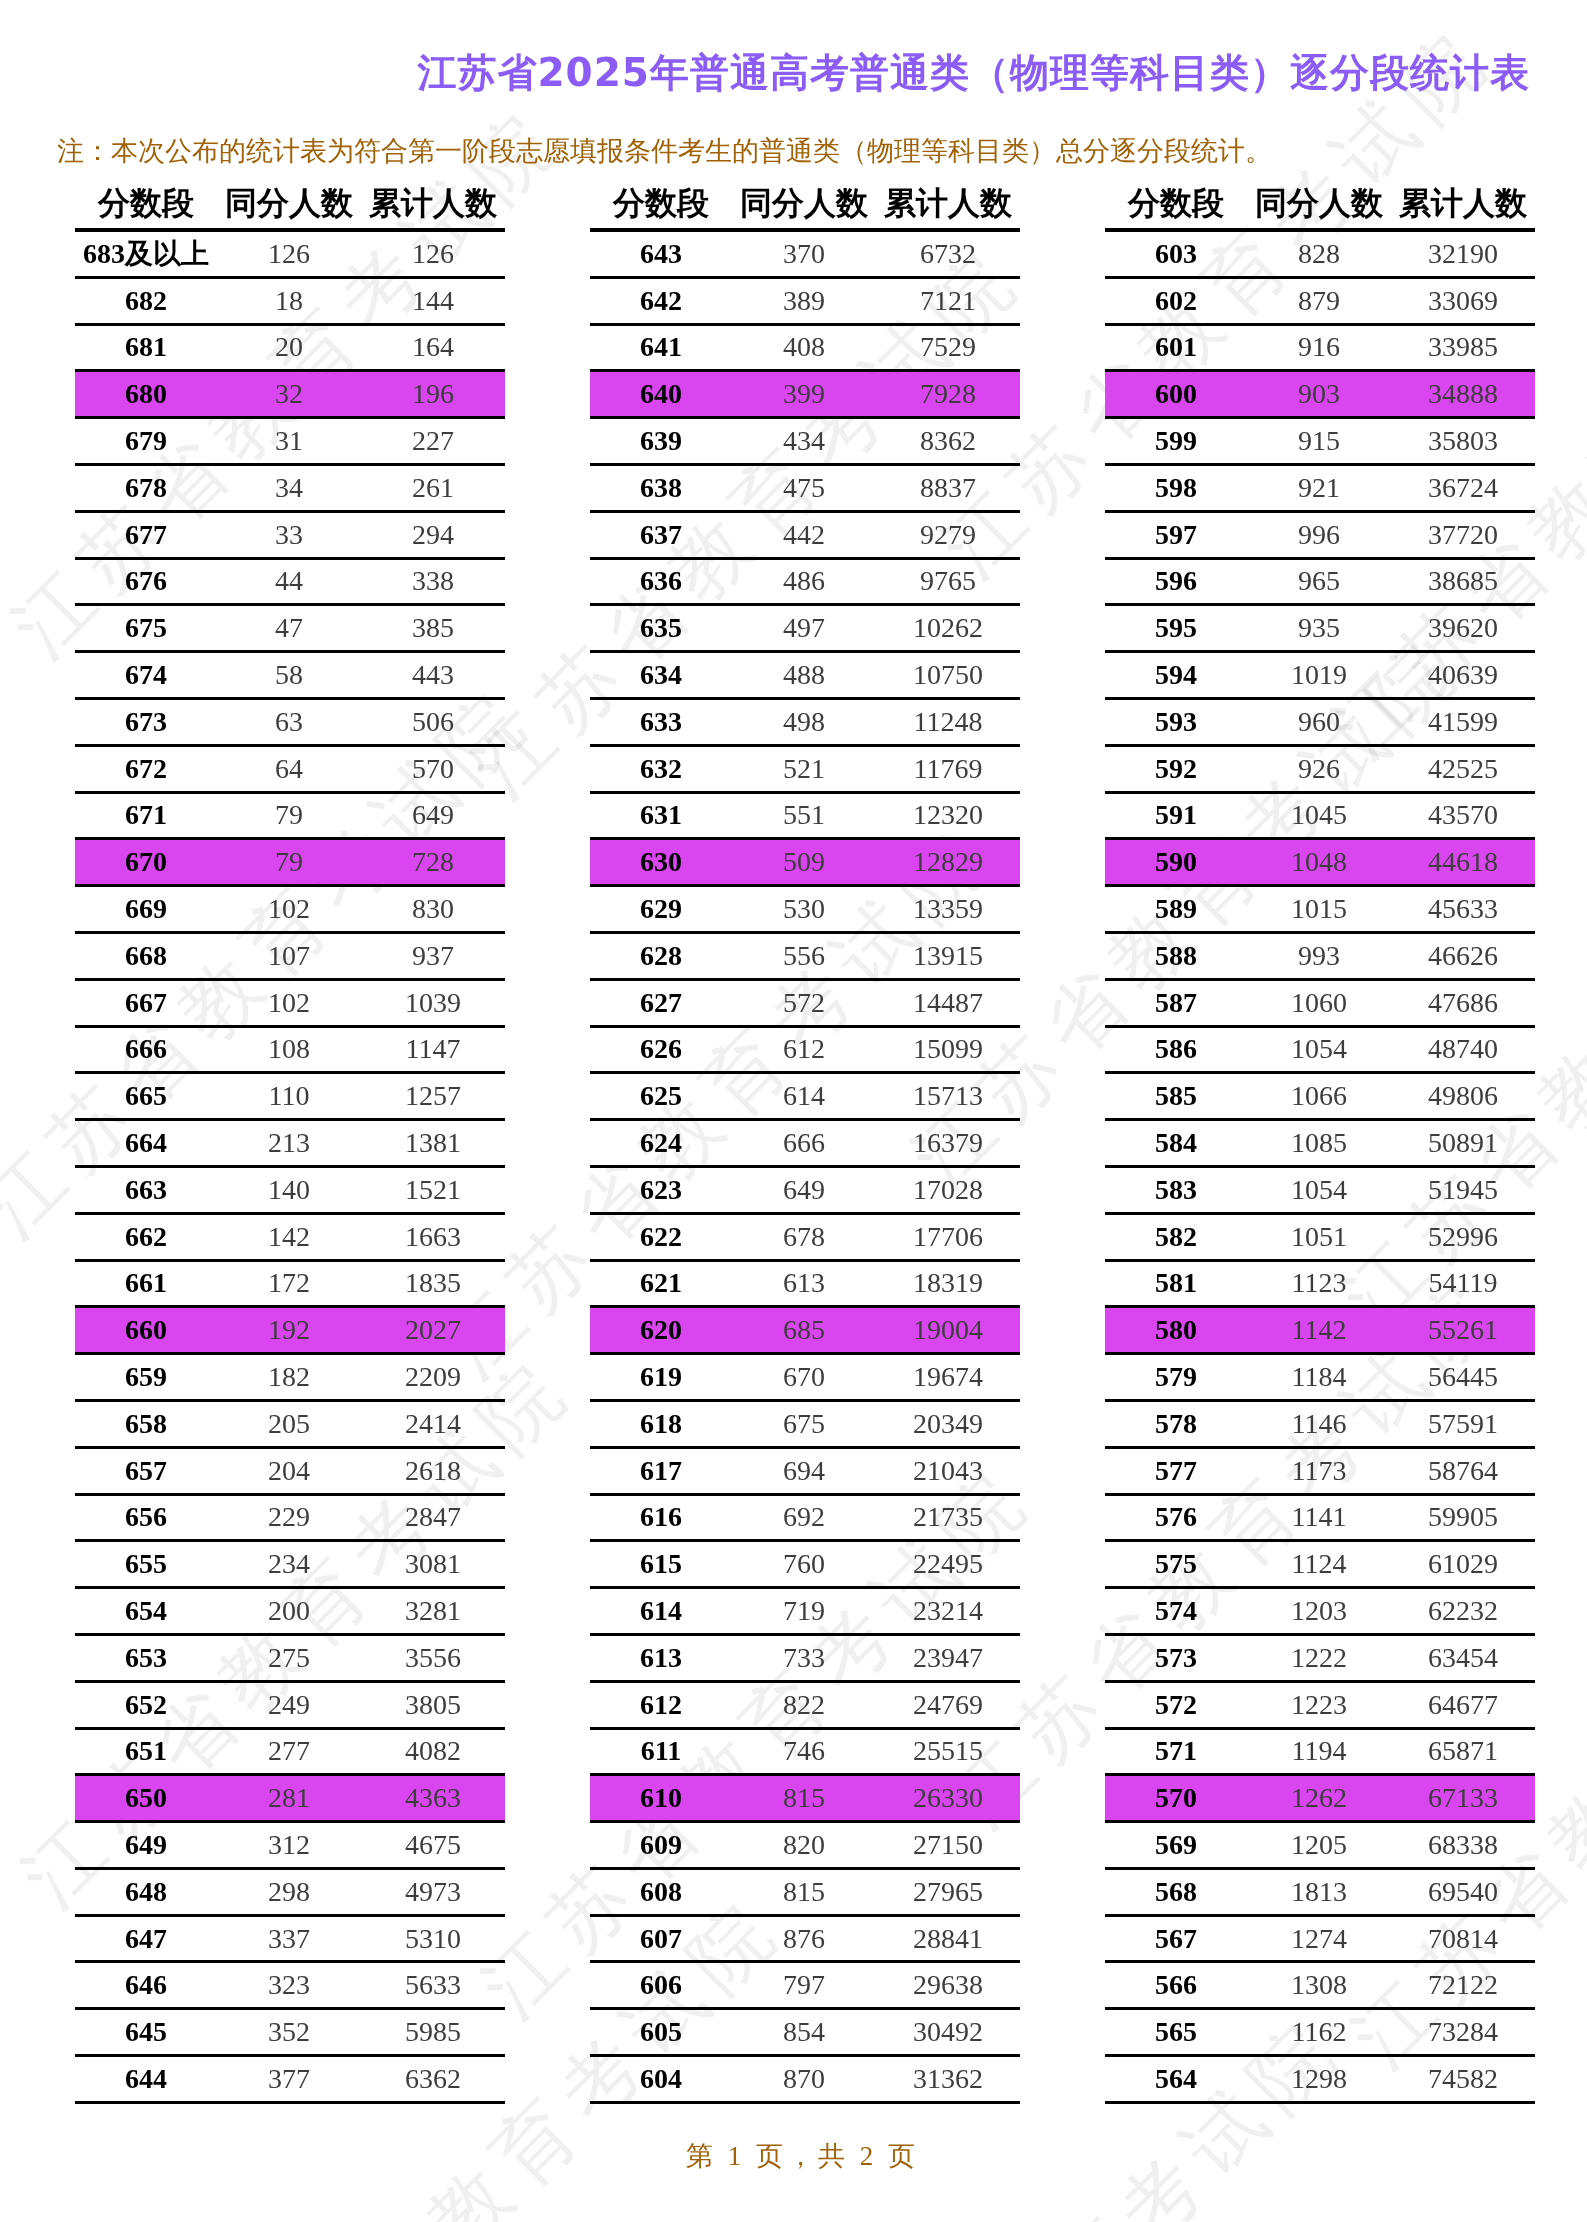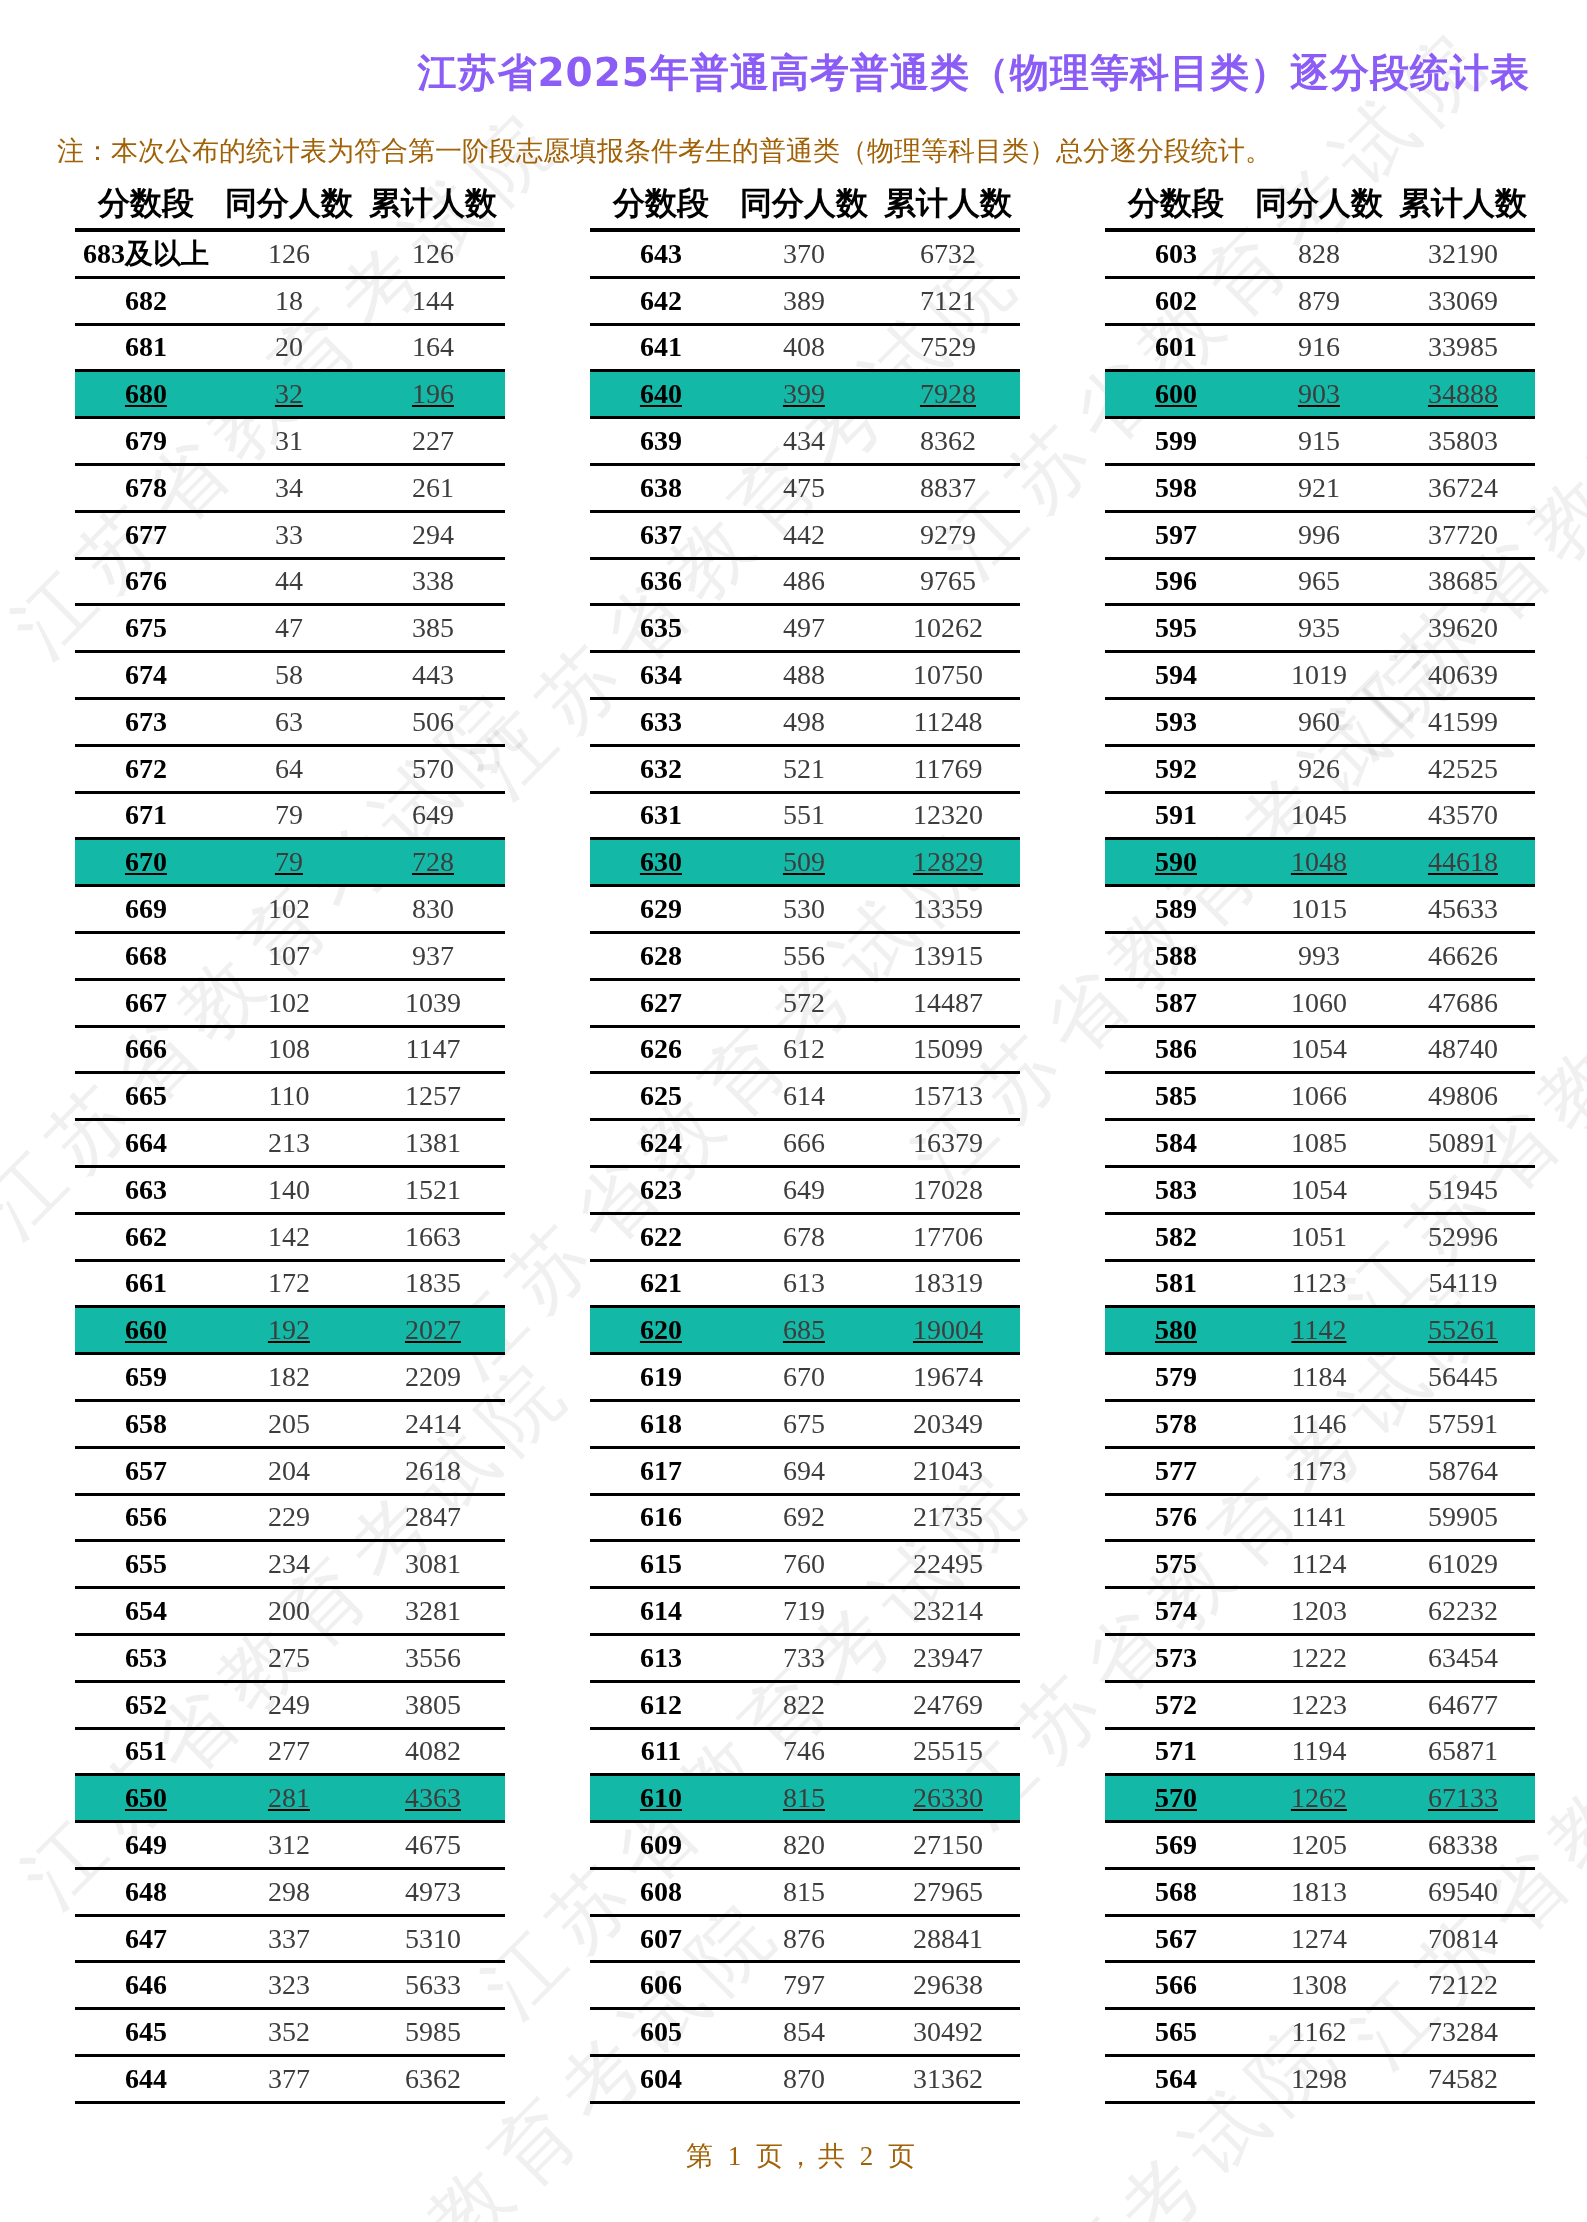--- a/index.html
+++ b/index.html
@@ -45,21 +45,21 @@
   .score-table {
     position:absolute; top:180px; width:430px;
     z-index:1;
   }
   .score-table.t0 { left:75px; }
   .score-table.t1 { left:590px; }
   .score-table.t2 { left:1105px; }
   .row { display:flex; align-items:stretch; border-bottom:3px solid #000; }
   .header-row { height:48px; border-bottom:4px solid #000; }
   .data-row { height:43.8px; background:transparent; }
-  .data-row.hl { background:#14b8a6;text-decoration:underline; }
+  .data-row.hl { background:#d946ef; }
   .cell {
     display:flex; align-items:center; justify-content:center;
     overflow:hidden; white-space:nowrap;
   }
   .c0 { width:33%; }
   .c1 { width:33.5%; }
   .c2 { width:33.5%; }
   .header-row .cell {
     font-family:"DejaVu Sans","Liberation Sans",sans-serif;
     font-weight:bold; font-size:32px; color:#000;

